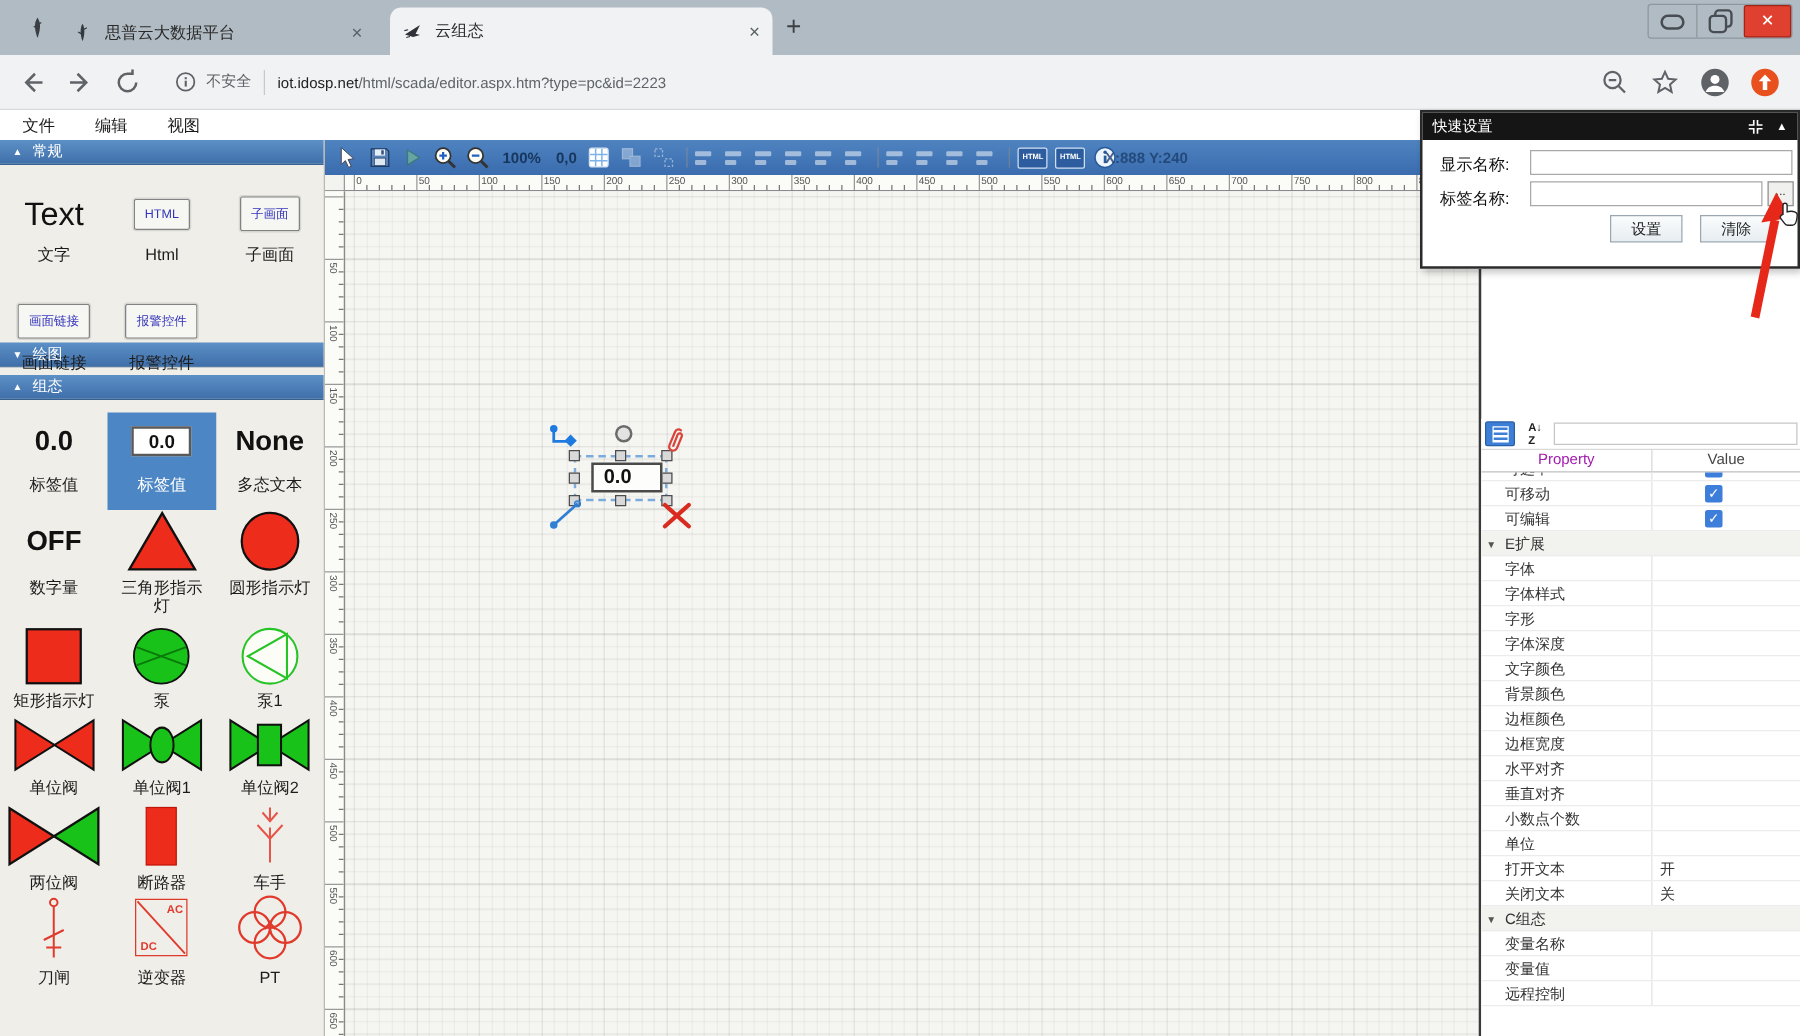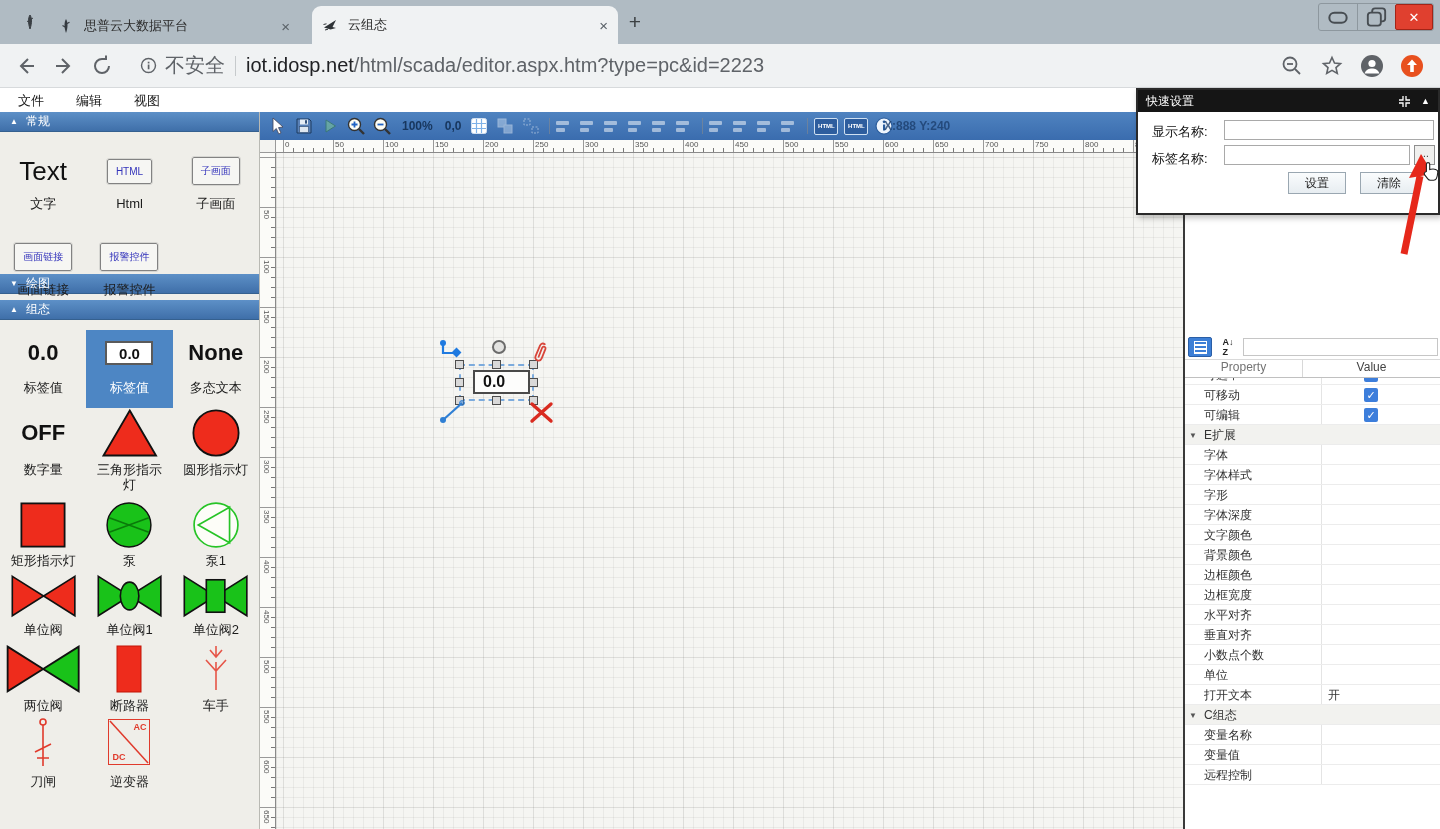--- a/index.html
+++ b/index.html
@@ -21,21 +21,21 @@
   #winbtns { right:6px; top:3px; display:flex; border:1px solid #8d979e; border-radius:3px; }
   .winbtn { width:38px; height:26px; display:flex; align-items:center; justify-content:center;
             border-left:1px solid #8d979e; }
   .winbtn:first-child { border-left:none; }
   .winbtn.close { background:#e0402f; border:1px solid #a32417; border-radius:2px; }
   .winbtn.close span { color:#fff; font-weight:bold; font-size:13px; }
 
   #navbar { left:0; top:44px; width:1440px; height:44px; background:#f0f2f3;
             border-bottom:1px solid #d7dadc; display:flex; align-items:center; }
   .navic { width:24px; height:24px; margin-left:14px; flex:0 0 auto; }
-  #urlzone { display:flex; align-items:center; margin-left:26px; font-size:20px; }
+  #urlzone { display:flex; align-items:center; margin-left:26px; font-size:12px; }
   #sec-label { color:#5f6368; margin:0 10px 0 8px; }
   #url-div { width:1px; height:20px; background:#c6cacc; margin-right:10px; }
   #url-domain { color:#202124; }
   #url-path { color:#5f6368; }
   #nav-right { margin-left:auto; display:flex; align-items:center; }
   #nav-right .navic { margin-left:0; margin-right:16px; }
 
   
   #menubar { left:0; top:88px; width:1440px; height:24px; background:#fff; display:flex; }
   .menu-item { font-size:13px; color:#1a1a1a; padding:4px 0 0 0; margin-left:18px; width:40px; }
@@ -120,21 +120,21 @@
             border:1px solid #2a5ea6; border-radius:2px; display:flex; align-items:center;
             justify-content:center; }
   #pg-cat .inner { width:13px; height:13px; background:#fff; display:flex; flex-direction:column;
                    justify-content:space-around; padding:1px; }
   #pg-cat .inner b { height:2px; background:#3d7fd6; display:block; }
   #pg-az { position:absolute; left:32px; top:2px; width:22px; height:20px; display:flex;
            align-items:center; justify-content:center; font-size:9px; font-weight:bold; color:#222; }
   #pg-filter { position:absolute; left:58px; top:3px; right:2px; height:18px;
                border:1px solid #c6c6c6; background:#fff; }
   #pg-head { height:18px; display:flex; border-bottom:1px solid #c0c0c0; }
-  #pg-head .c1 { width:118px; text-align:center; color:#737373; border-right:1px solid #d8d8d8; }
+  #pg-head .c1 { width:137px; text-align:center; color:#a21caf; border-right:1px solid #d8d8d8; }
   #pg-head .c2 { flex:1; text-align:center; color:#444; }
   #pg-rows { position:relative; overflow:hidden; height:451px; }
   .pg-row { height:20px; display:flex; border-bottom:1px solid #ececec; position:relative; }
   .pg-row.partial { margin-top:-13px; }
   .pg-row .n { width:137px; padding-left:19px; line-height:20px; border-right:1px solid #e4e4e4;
                white-space:nowrap; overflow:hidden; }
   .pg-row .v { flex:1; line-height:20px; padding-left:6px; }
   .pg-row.cat { background:#f2f2ef; }
   .pg-row.cat .n { border-right:none; font-weight:normal; color:#333; }
   .pg-row .tri { position:absolute; left:4px; top:6px; font-size:8px; color:#555; }
@@ -458,20 +458,34 @@
         <div class="ibox" style="height: 56px;">
           <div style="width: 42px; height: 46px; border: 1.6px solid rgb(224, 58, 44); position: relative; font-size: 9px; color: rgb(224, 58, 44); font-weight: bold;">
             <svg style="position:absolute;left:0;top:0;" viewBox="0 0 42 46">
               <line x1="1" y1="1" x2="41" y2="45" stroke="#e03a2c" stroke-width="1.6"></line>
             </svg>
             <span style="position:absolute;right:3px;top:2px;">AC</span>
             <span style="position:absolute;left:3px;bottom:2px;">DC</span>
           </div>
         </div>
         <div class="tlabel">逆变器</div>
+      </div>
+      <div class="tile" style="height: 80px;">
+        <div class="ibox" style="height: 56px;">
+          <svg width="50" height="50" viewBox="0 0 50 50">
+            <g fill="none" stroke="#e03a2c" stroke-width="1.6">
+              <circle cx="25" cy="14" r="11"></circle>
+              <circle cx="25" cy="36" r="11"></circle>
+              <circle cx="14" cy="25" r="11"></circle>
+              <circle cx="36" cy="25" r="11"></circle>
+              <path d="M25 20 L25 29 M21 26 L25 22 L29 26"></path>
+            </g>
+          </svg>
+        </div>
+        <div class="tlabel">PT</div>
       </div>
     </div>
 </div>
 
 <div id="edit-toolbar" class="abs">
     <div class="tbi">
       <svg viewBox="0 0 20 20">
         <path d="M5 2 L15 11 L10.5 11.6 L13 17 L10.8 17.9 L8.3 12.5 L5 15.5 Z" fill="#fff" stroke="#445" stroke-width="0.8"></path>
       </svg>
     </div>
@@ -900,20 +914,24 @@
         <div class="v"></div>
       </div>
       <div class="pg-row">
         <div class="n">单位</div>
         <div class="v"></div>
       </div>
       <div class="pg-row">
         <div class="n">打开文本</div>
         <div class="v">开</div>
       </div>
+      <div class="pg-row">
+        <div class="n">关闭文本</div>
+        <div class="v">关</div>
+      </div>
       <div class="pg-row cat">
         <span class="tri">▼</span>
         <div class="n">C组态</div>
         <div class="v"></div>
       </div>
       <div class="pg-row">
         <div class="n">变量名称</div>
         <div class="v"></div>
       </div>
       <div class="pg-row">

